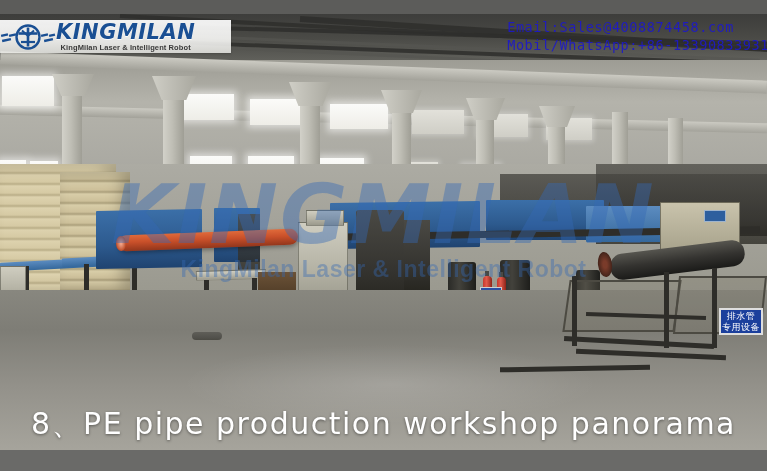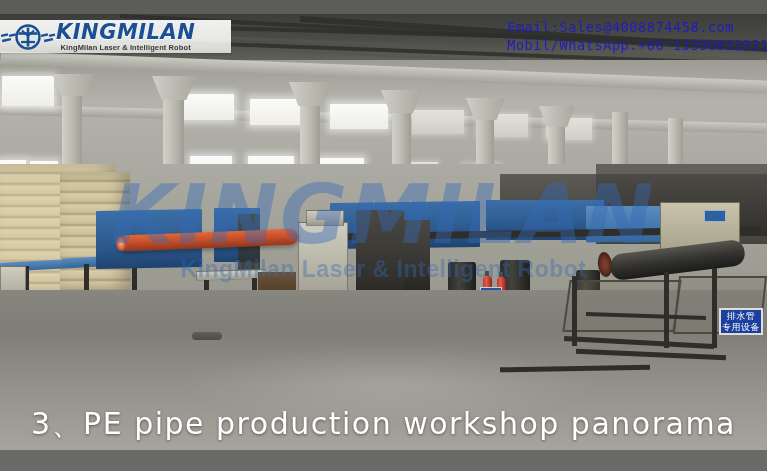--- a/index.html
+++ b/index.html
@@ -418,21 +418,21 @@
     <div class="sign">
       <span>排水管</span>
       <span>专用设备</span>
     </div>
 
     <div class="watermark">
       <div class="wm-word">KINGMILAN</div>
       <div class="wm-tag">KingMilan Laser &amp; Intelligent Robot</div>
     </div>
 
-    <div class="caption">3、PE pipe production  workshop  panorama</div>
+    <div class="caption">8、PE pipe production  workshop  panorama</div>
 
   </div>
 
   <div class="logo-banner">
     <div class="logo-mark">
       <svg width="56" height="30" viewBox="0 0 56 30" xmlns="http://www.w3.org/2000/svg">
         <g fill="#1a4f93">
           <rect x="1" y="12" width="7" height="2.4" transform="rotate(-12 4 13)"></rect>
           <rect x="2" y="17" width="9" height="2.4" transform="rotate(-12 6 18)"></rect>
           <rect x="9" y="12" width="7" height="2.4" transform="rotate(-12 12 13)"></rect>

